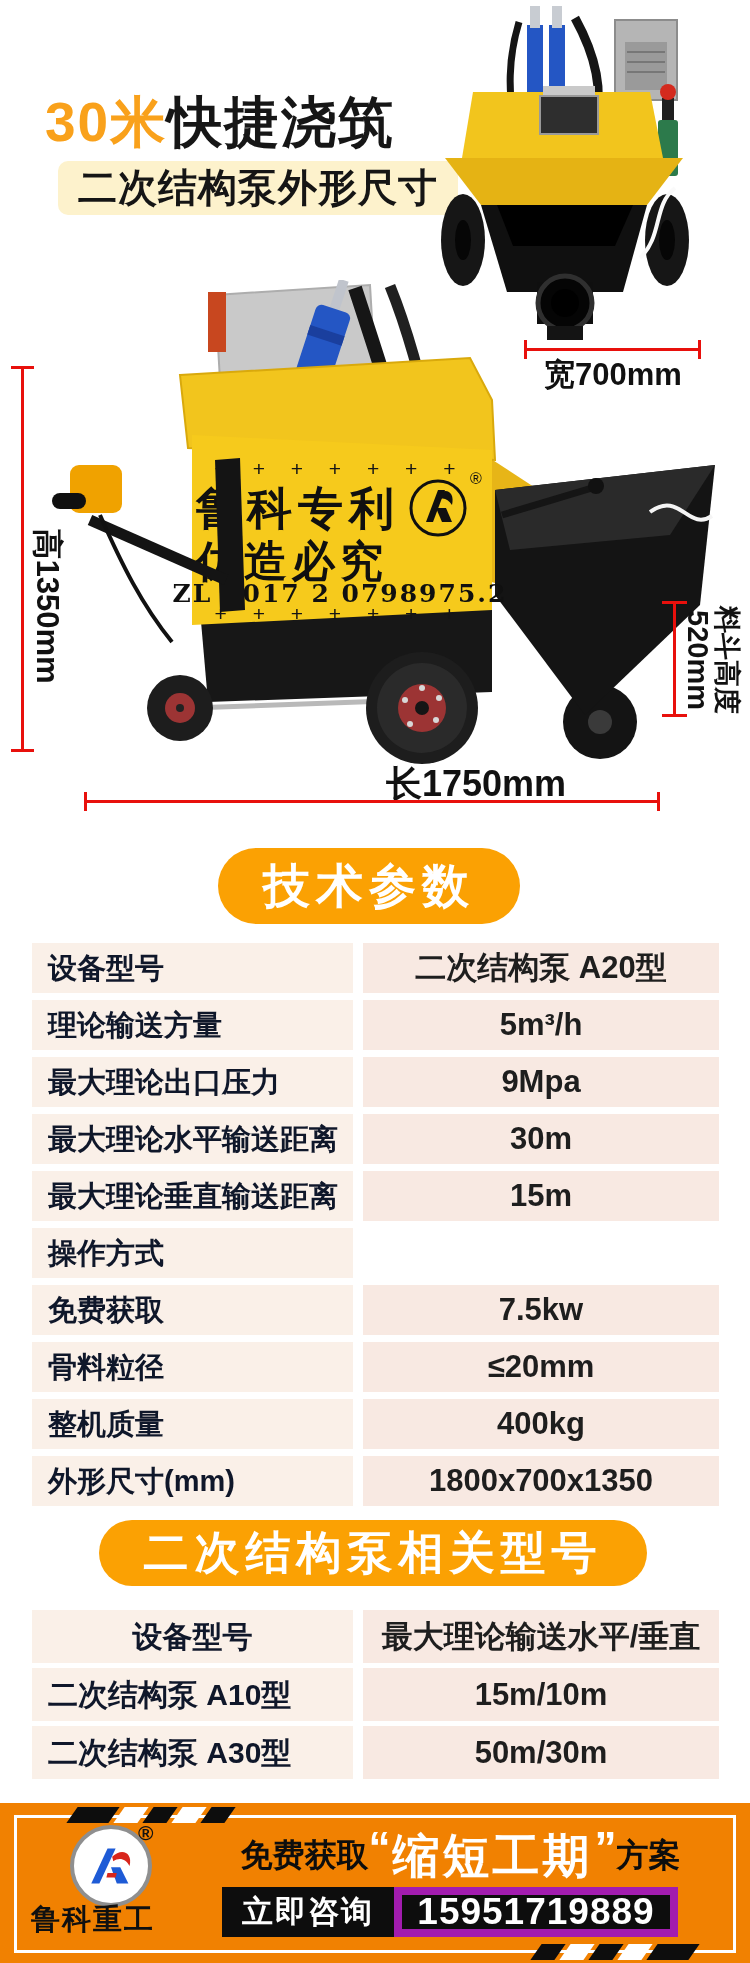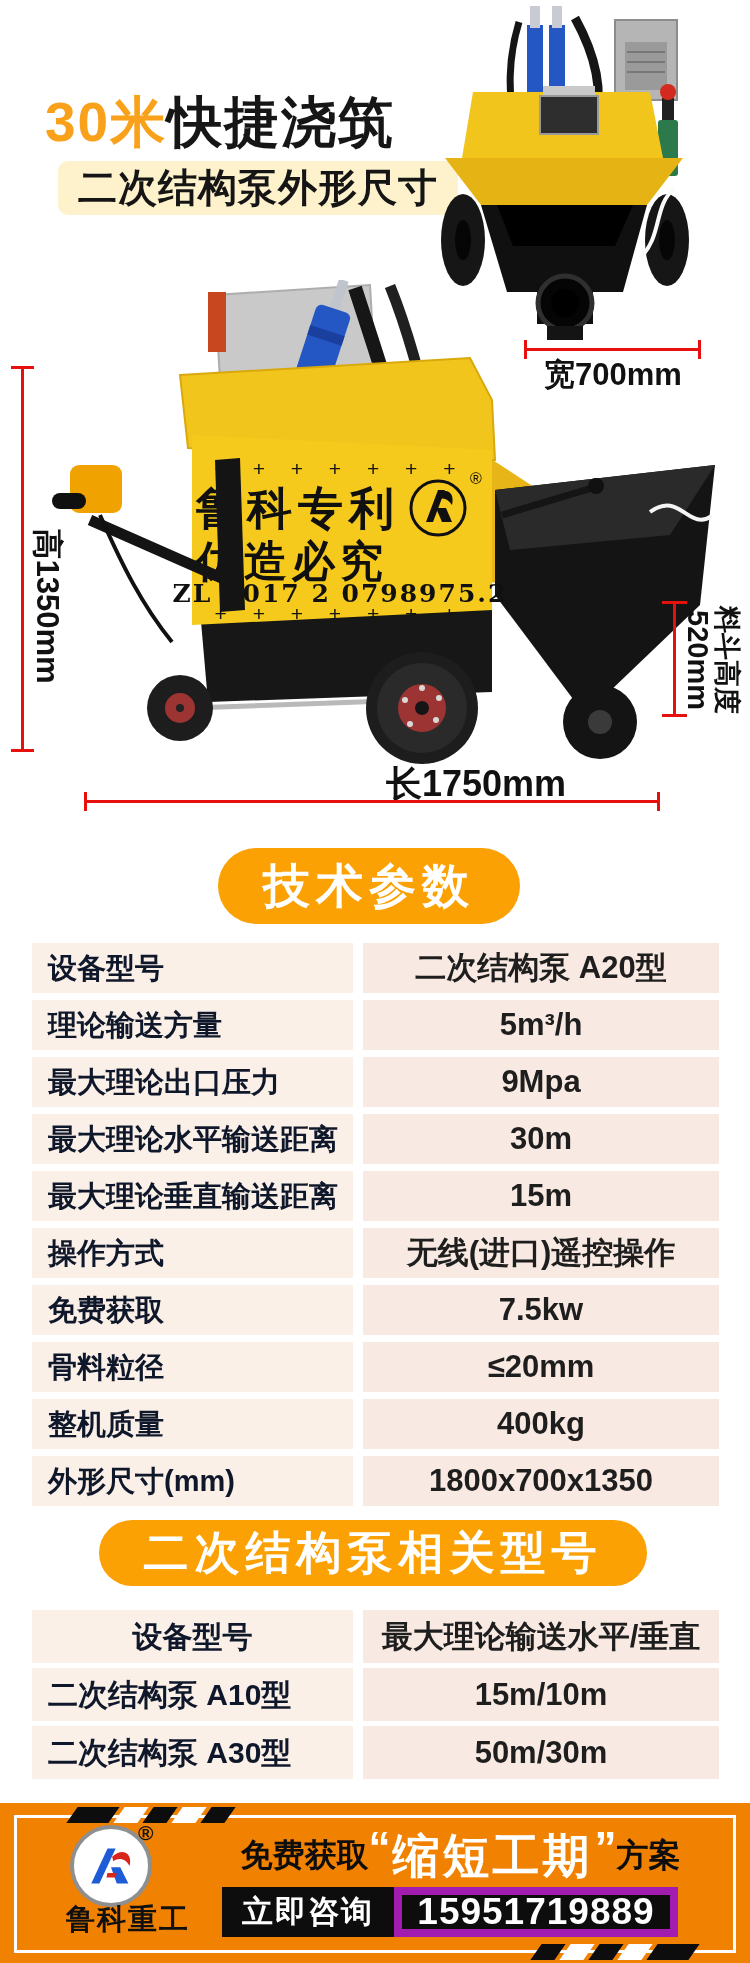--- a/index.html
+++ b/index.html
@@ -45,21 +45,21 @@
   .stripes{position:absolute;display:flex;gap:5px;height:16px;}
   .stripes.tl{left:72px;top:4px;}
   .stripes.br{right:56px;bottom:3px;}
   .seg{height:16px;transform:skewX(-35deg);}
   .seg.b{background:#0d0d0d;}
   .seg.w{background:#ffffff;}
   .logo-circle{position:absolute;left:70px;top:22px;width:82px;height:82px;border-radius:50%;
                background:#fff;border:4px solid #8f8f8f;box-sizing:border-box;
                display:flex;align-items:center;justify-content:center;}
   .reg{position:absolute;left:138px;top:18px;font-size:21px;font-weight:700;color:#111;}
-  .brand{position:absolute;left:56px;top:97px;width:144px;text-align:center;font-size:29px;
+  .brand{position:absolute;left:31px;top:97px;width:144px;text-align:left;font-size:29px;
          font-weight:900;color:#101010;font-family:"DejaVu Serif","Liberation Serif",serif;
          letter-spacing:2px;}
   .headline{position:absolute;left:198px;top:24px;width:525px;height:58px;display:flex;
             align-items:center;justify-content:center;white-space:nowrap;}
   .headline .dark{font-size:32px;font-weight:900;color:#0d0d0d;}
   .headline .quote{font-size:44px;font-weight:900;color:#ffffff;line-height:30px;
                    position:relative;top:-8px;}
   .headline .big{font-size:47px;font-weight:900;color:#ffffff;letter-spacing:3px;margin:0 2px;}
   .cta-bar{position:absolute;left:222px;top:84px;width:456px;height:50px;display:flex;}
   .cta-btn{width:172px;background:#0d0d0d;color:#fff;font-size:31px;font-weight:700;
@@ -224,21 +224,20 @@
     <div class="trow">
         <div class="cl">最大理论水平输送距离</div>
         <div class="cr">30m</div>
       </div>
     <div class="trow">
         <div class="cl">最大理论垂直输送距离</div>
         <div class="cr">15m</div>
       </div>
     <div class="trow">
         <div class="cl">操作方式</div>
-        <div class="cr">无线(进口)遥控操作</div>
       </div>
     <div class="trow">
         <div class="cl">免费获取</div>
         <div class="cr">7.5kw</div>
       </div>
     <div class="trow">
         <div class="cl">骨料粒径</div>
         <div class="cr">≤20mm</div>
       </div>
     <div class="trow">

